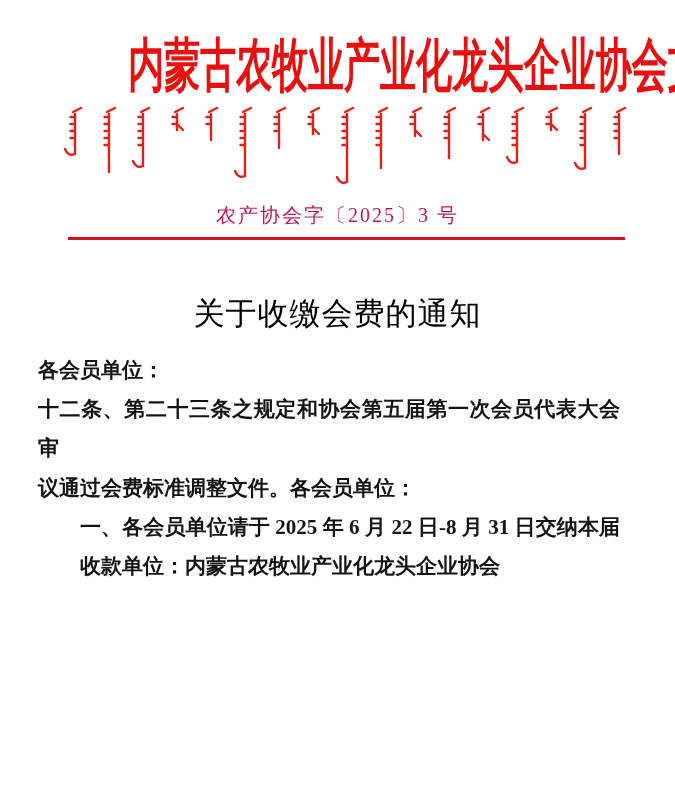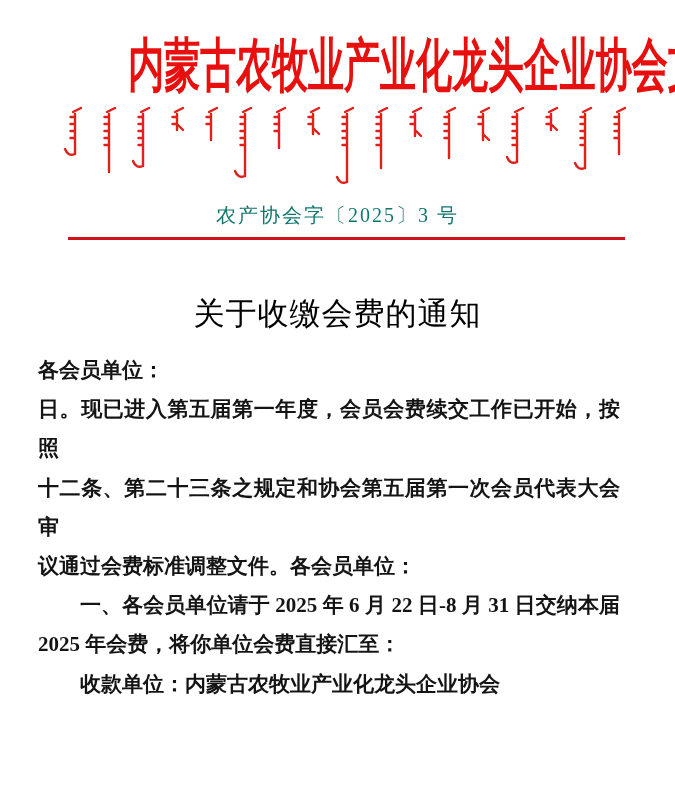--- a/index.html
+++ b/index.html
@@ -40,21 +40,21 @@
   }
   .doc-number {
     position: absolute;
     top: 200px;
     left: 0;
     width: 675px;
     text-align: center;
     font-size: 20px;
     line-height: 30px;
     letter-spacing: 2px;
-    color: #0f766e;
+    color: #be185d;
     white-space: pre;
   }
   .red-line {
     position: absolute;
     top: 237px;
     left: 68px;
     width: 557px;
     height: 3px;
     background: #cf1519;
   }
@@ -119,22 +119,20 @@
     </svg>
 
   <div class="doc-number">农产协会字〔2025〕3 号</div>
 
   <div class="red-line"></div>
 
   <div class="notice-title">关于收缴会费的通知</div>
 
   <div class="body-text">
     <div class="line">各会员单位：</div>
-    <div class="line justify">日。现已进入第五届第一年度，会员会费续交工作已开始，按照</div>
     <div class="line justify">十二条、第二十三条之规定和协会第五届第一次会员代表大会审</div>
     <div class="line">议通过会费标准调整文件。各会员单位：</div>
     <div class="line indent justify">一、各会员单位请于 2025 年 6 月 22 日-8 月 31 日交纳本届</div>
-    <div class="line">2025 年会费，将你单位会费直接汇至：</div>
     <div class="line indent bold">收款单位：内蒙古农牧业产业化龙头企业协会</div>
 
   </div>
 
 </div>
 
 </body></html>

